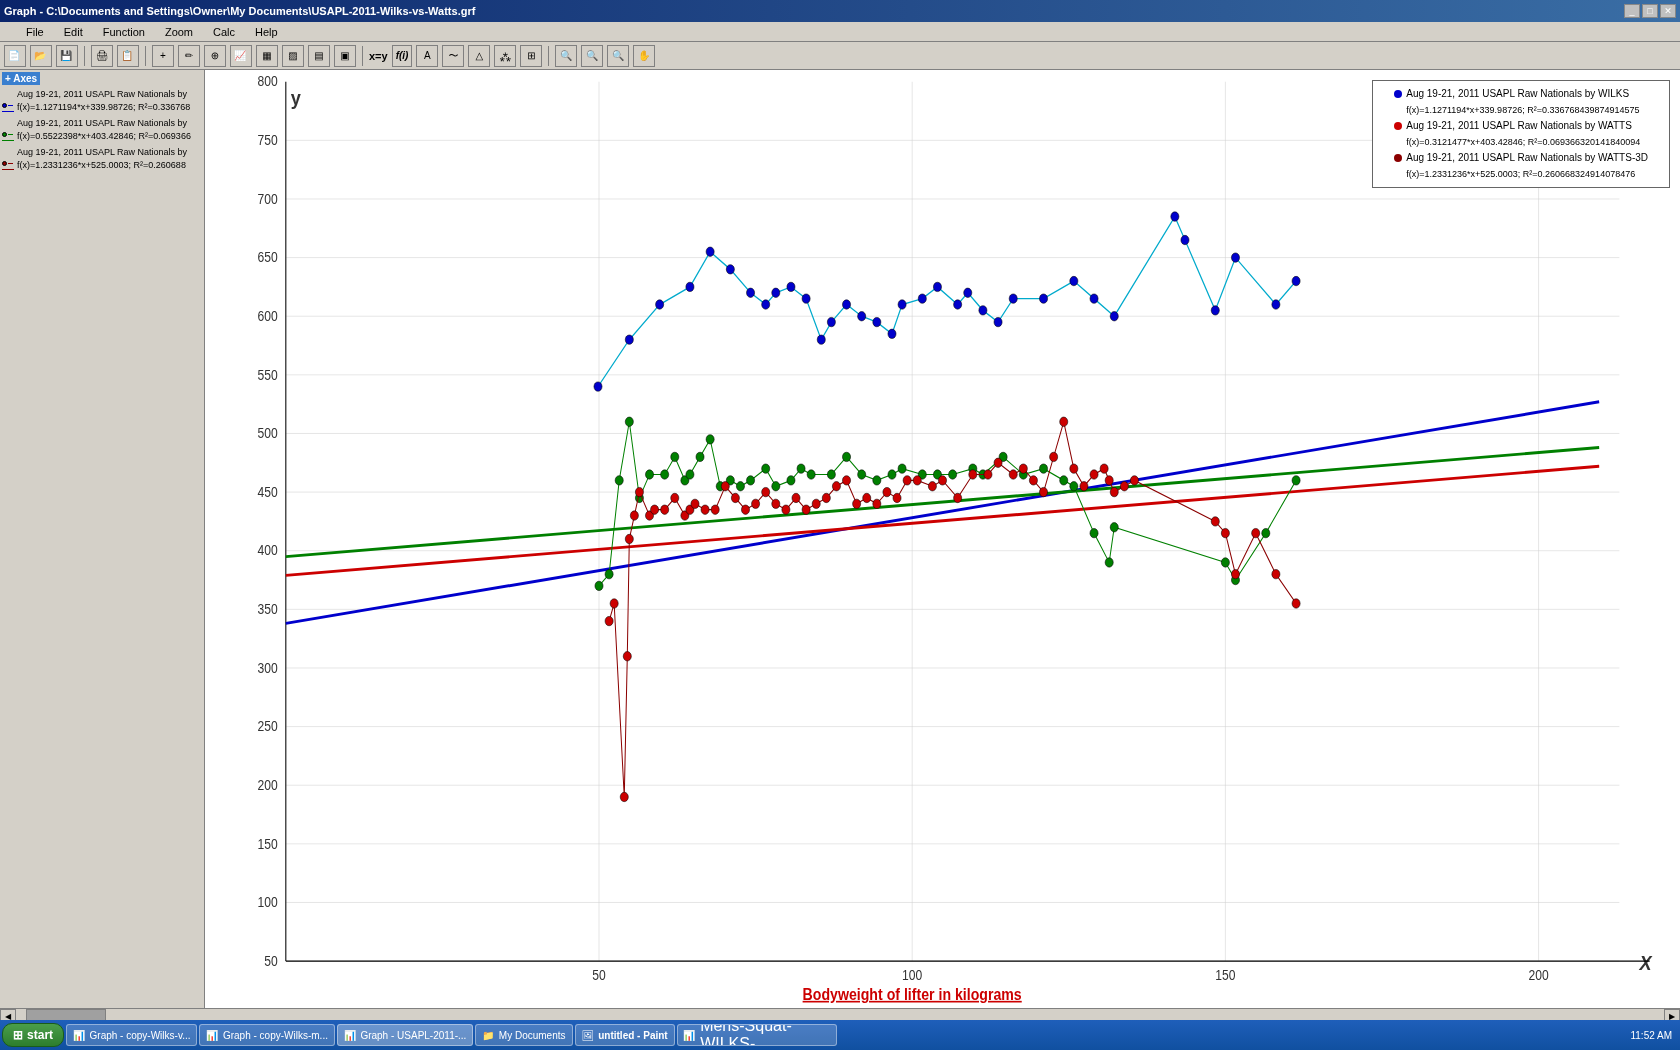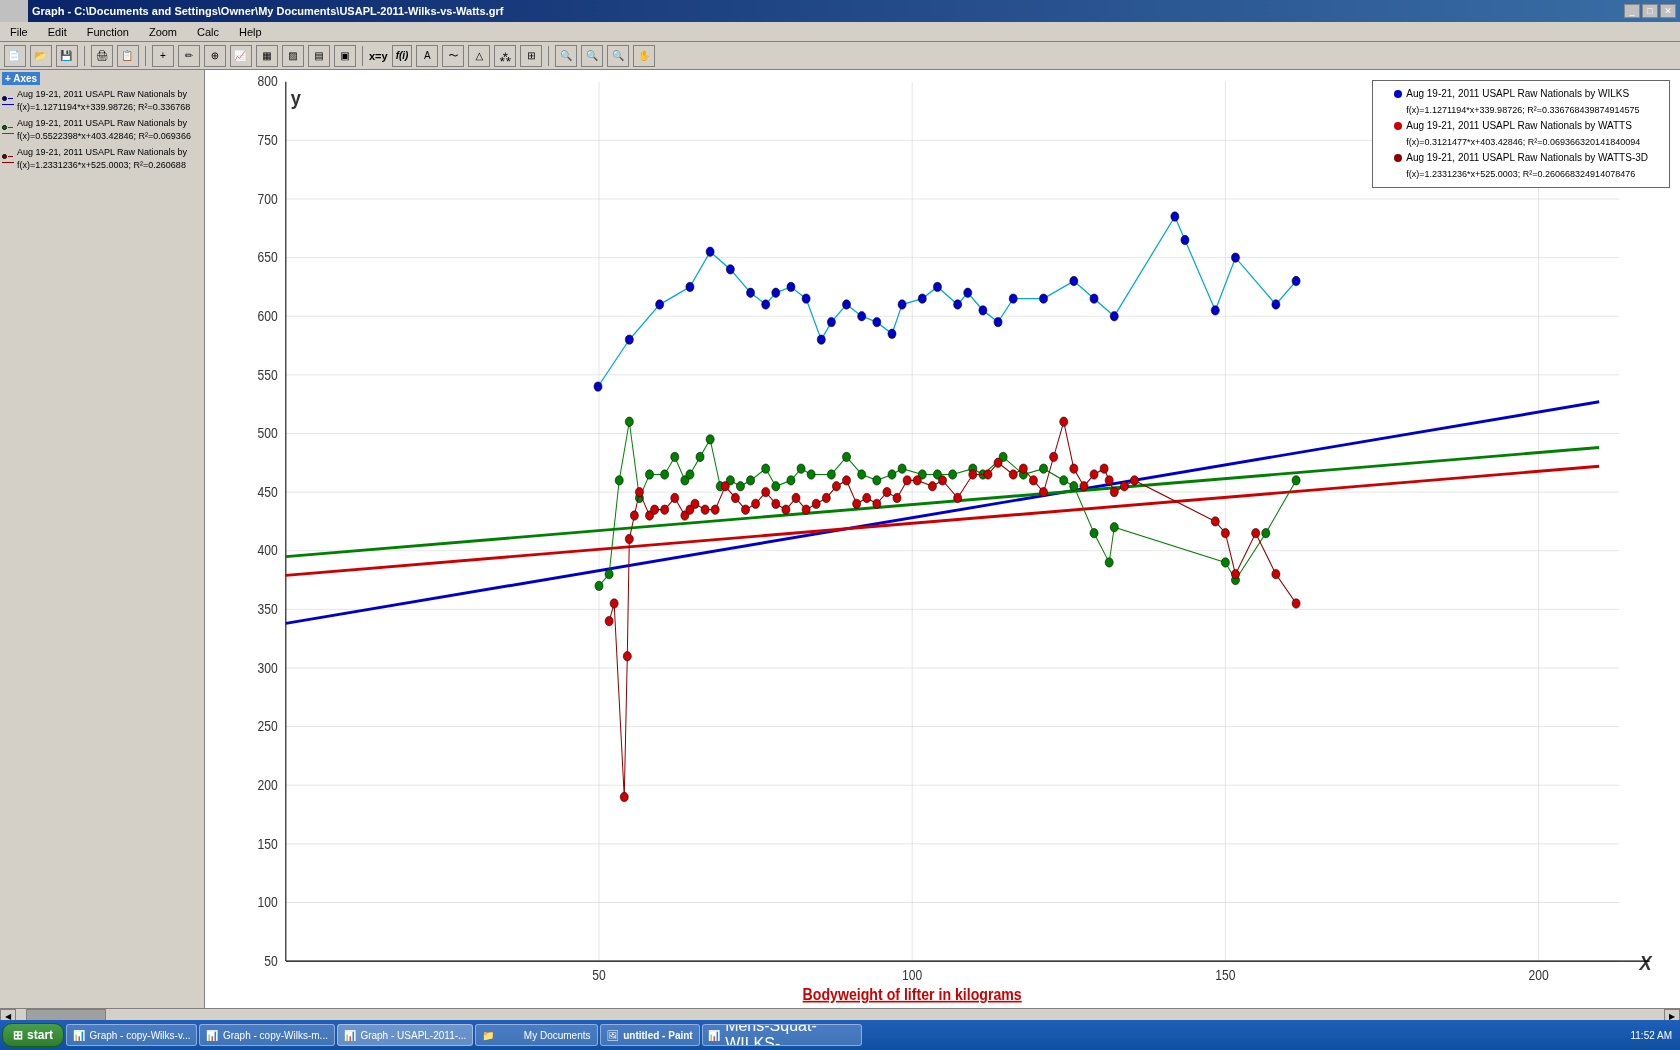--- a/index.html
+++ b/index.html
@@ -7,41 +7,40 @@
 
     
     .title-bar {
       height: 22px;
       background: linear-gradient(to right, #0a246a, #3a6ea5);
       display: flex;
       align-items: center;
       justify-content: space-between;
       padding: 0 4px;
       color: white;
-      margin-left: 28px;
     }
     .title-bar-text { font-size: 11px; font-weight: bold; }
     .title-bar-buttons { display: flex; gap: 2px; }
     .title-btn {
       width: 16px; height: 14px;
       background: #c0c0c0;
       border: 1px solid #888;
       font-size: 9px;
       display: flex; align-items: center; justify-content: center;
       cursor: pointer;
     }
 
     
     .menu-bar {
       height: 20px;
       background: #d4d0c8;
       display: flex;
       align-items: center;
       border-bottom: 1px solid #808080;
-      padding: 0 4px;
+      padding: 0 20px;
       gap: 8px;
     }
     .menu-item { font-size: 11px; padding: 2px 6px; cursor: pointer; }
 
     
     .toolbar {
       height: 28px;
       background: #d4d0c8;
       display: flex;
       align-items: center;
@@ -67,21 +66,21 @@
     }
 
     
     .legend-panel {
       width: 205px;
       background: #d4d0c8;
       border-right: 1px solid #808080;
       padding: 2px;
       overflow: hidden;
     }
-    .legend-item { font-size: 9px; line-height: 13px; display: flex; align-items: center; gap: 3px; }
+    .legend-item { font-size: 9px; line-height: 13px; display: flex; align-items: flex-end; gap: 3px; }
     .legend-text { font-size: 9px; color: #000; word-break: break-all; }
 
     
     .graph-area {
       flex: 1;
       background: white;
       position: relative;
       overflow: hidden;
     }
 
@@ -576,21 +575,21 @@
   <div class="taskbar-item">
     <span>📊</span>
     <span style="font-size:10px;">Graph - copy-Wilks-m...</span>
   </div>
   <div class="taskbar-item taskbar-active">
     <span>📊</span>
     <span style="font-size:10px;">Graph - USAPL-2011-...</span>
   </div>
   <div class="taskbar-item">
     <span>📁</span>
-    <span style="font-size:10px;margin-left:25px;">My Documents</span>
+    <span style="font-size:10px;">My Documents</span>
   </div>
   <div class="taskbar-item">
     <span>🖼</span>
     <span style="font-size:10px;font-weight:bold;">untitled - Paint</span>
   </div>
   <div class="taskbar-item">
     <span>📊</span>
     <span style="font-size:16px;">Mens-Squat-WILKS-...</span>
   </div>
 

